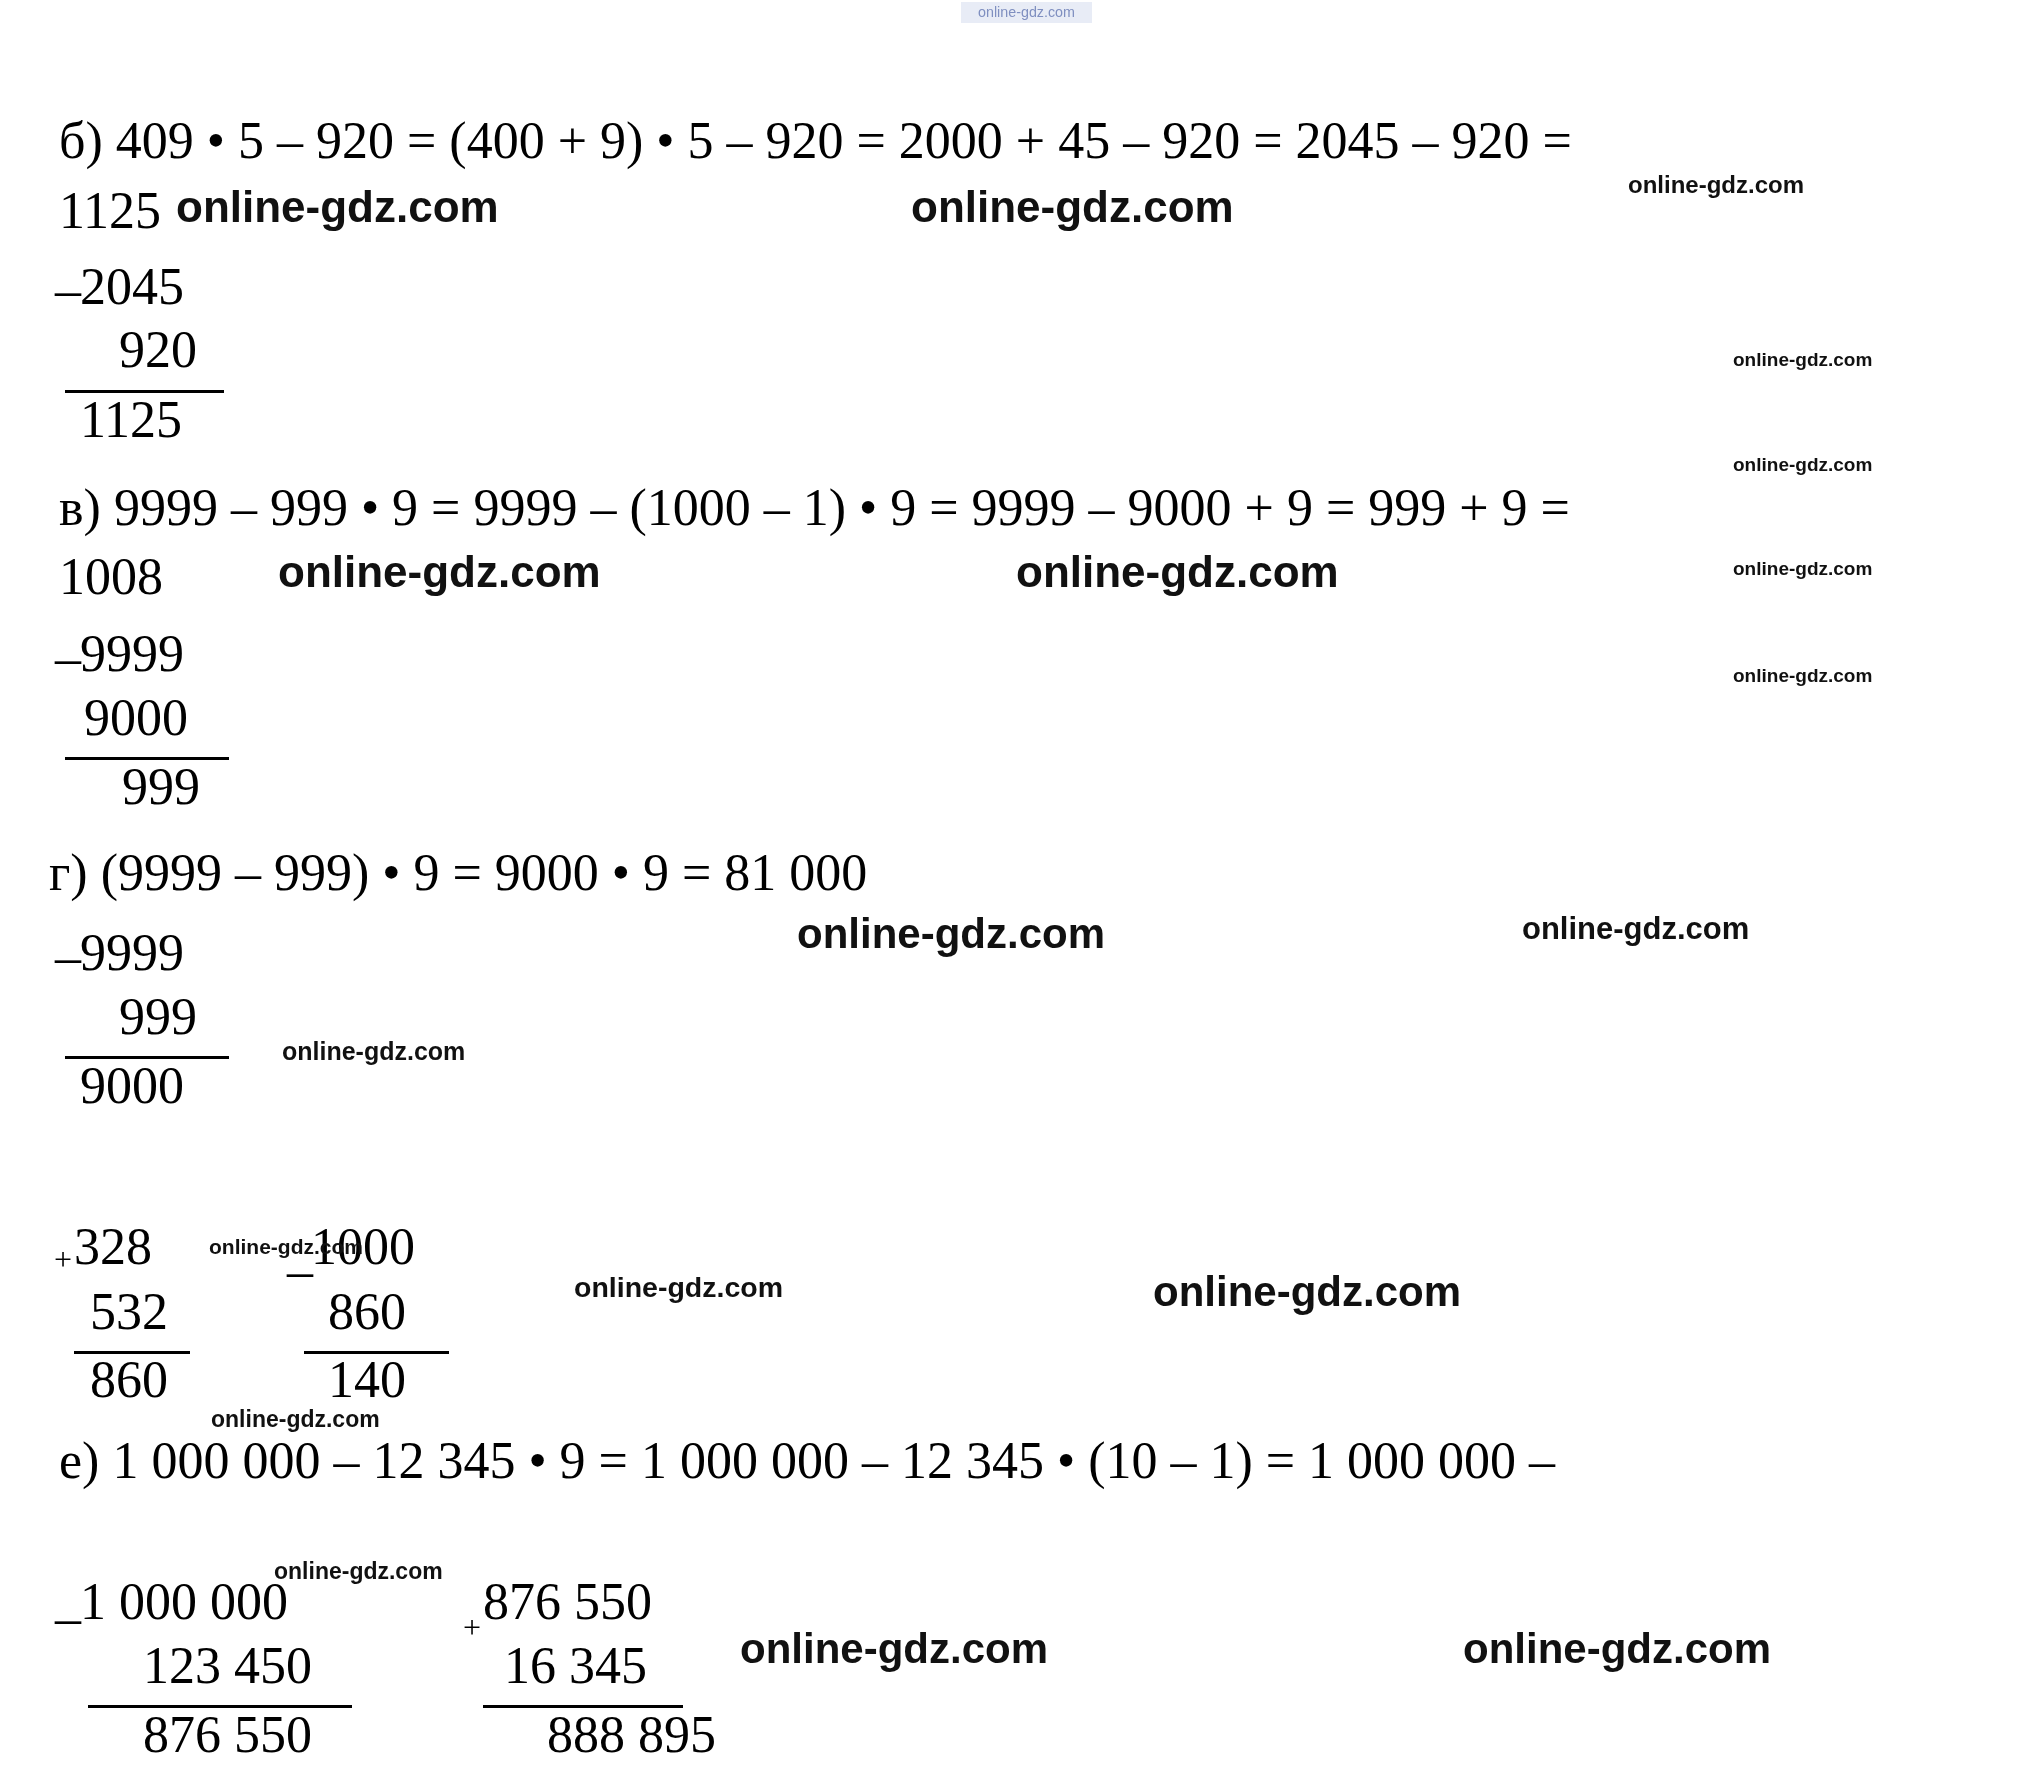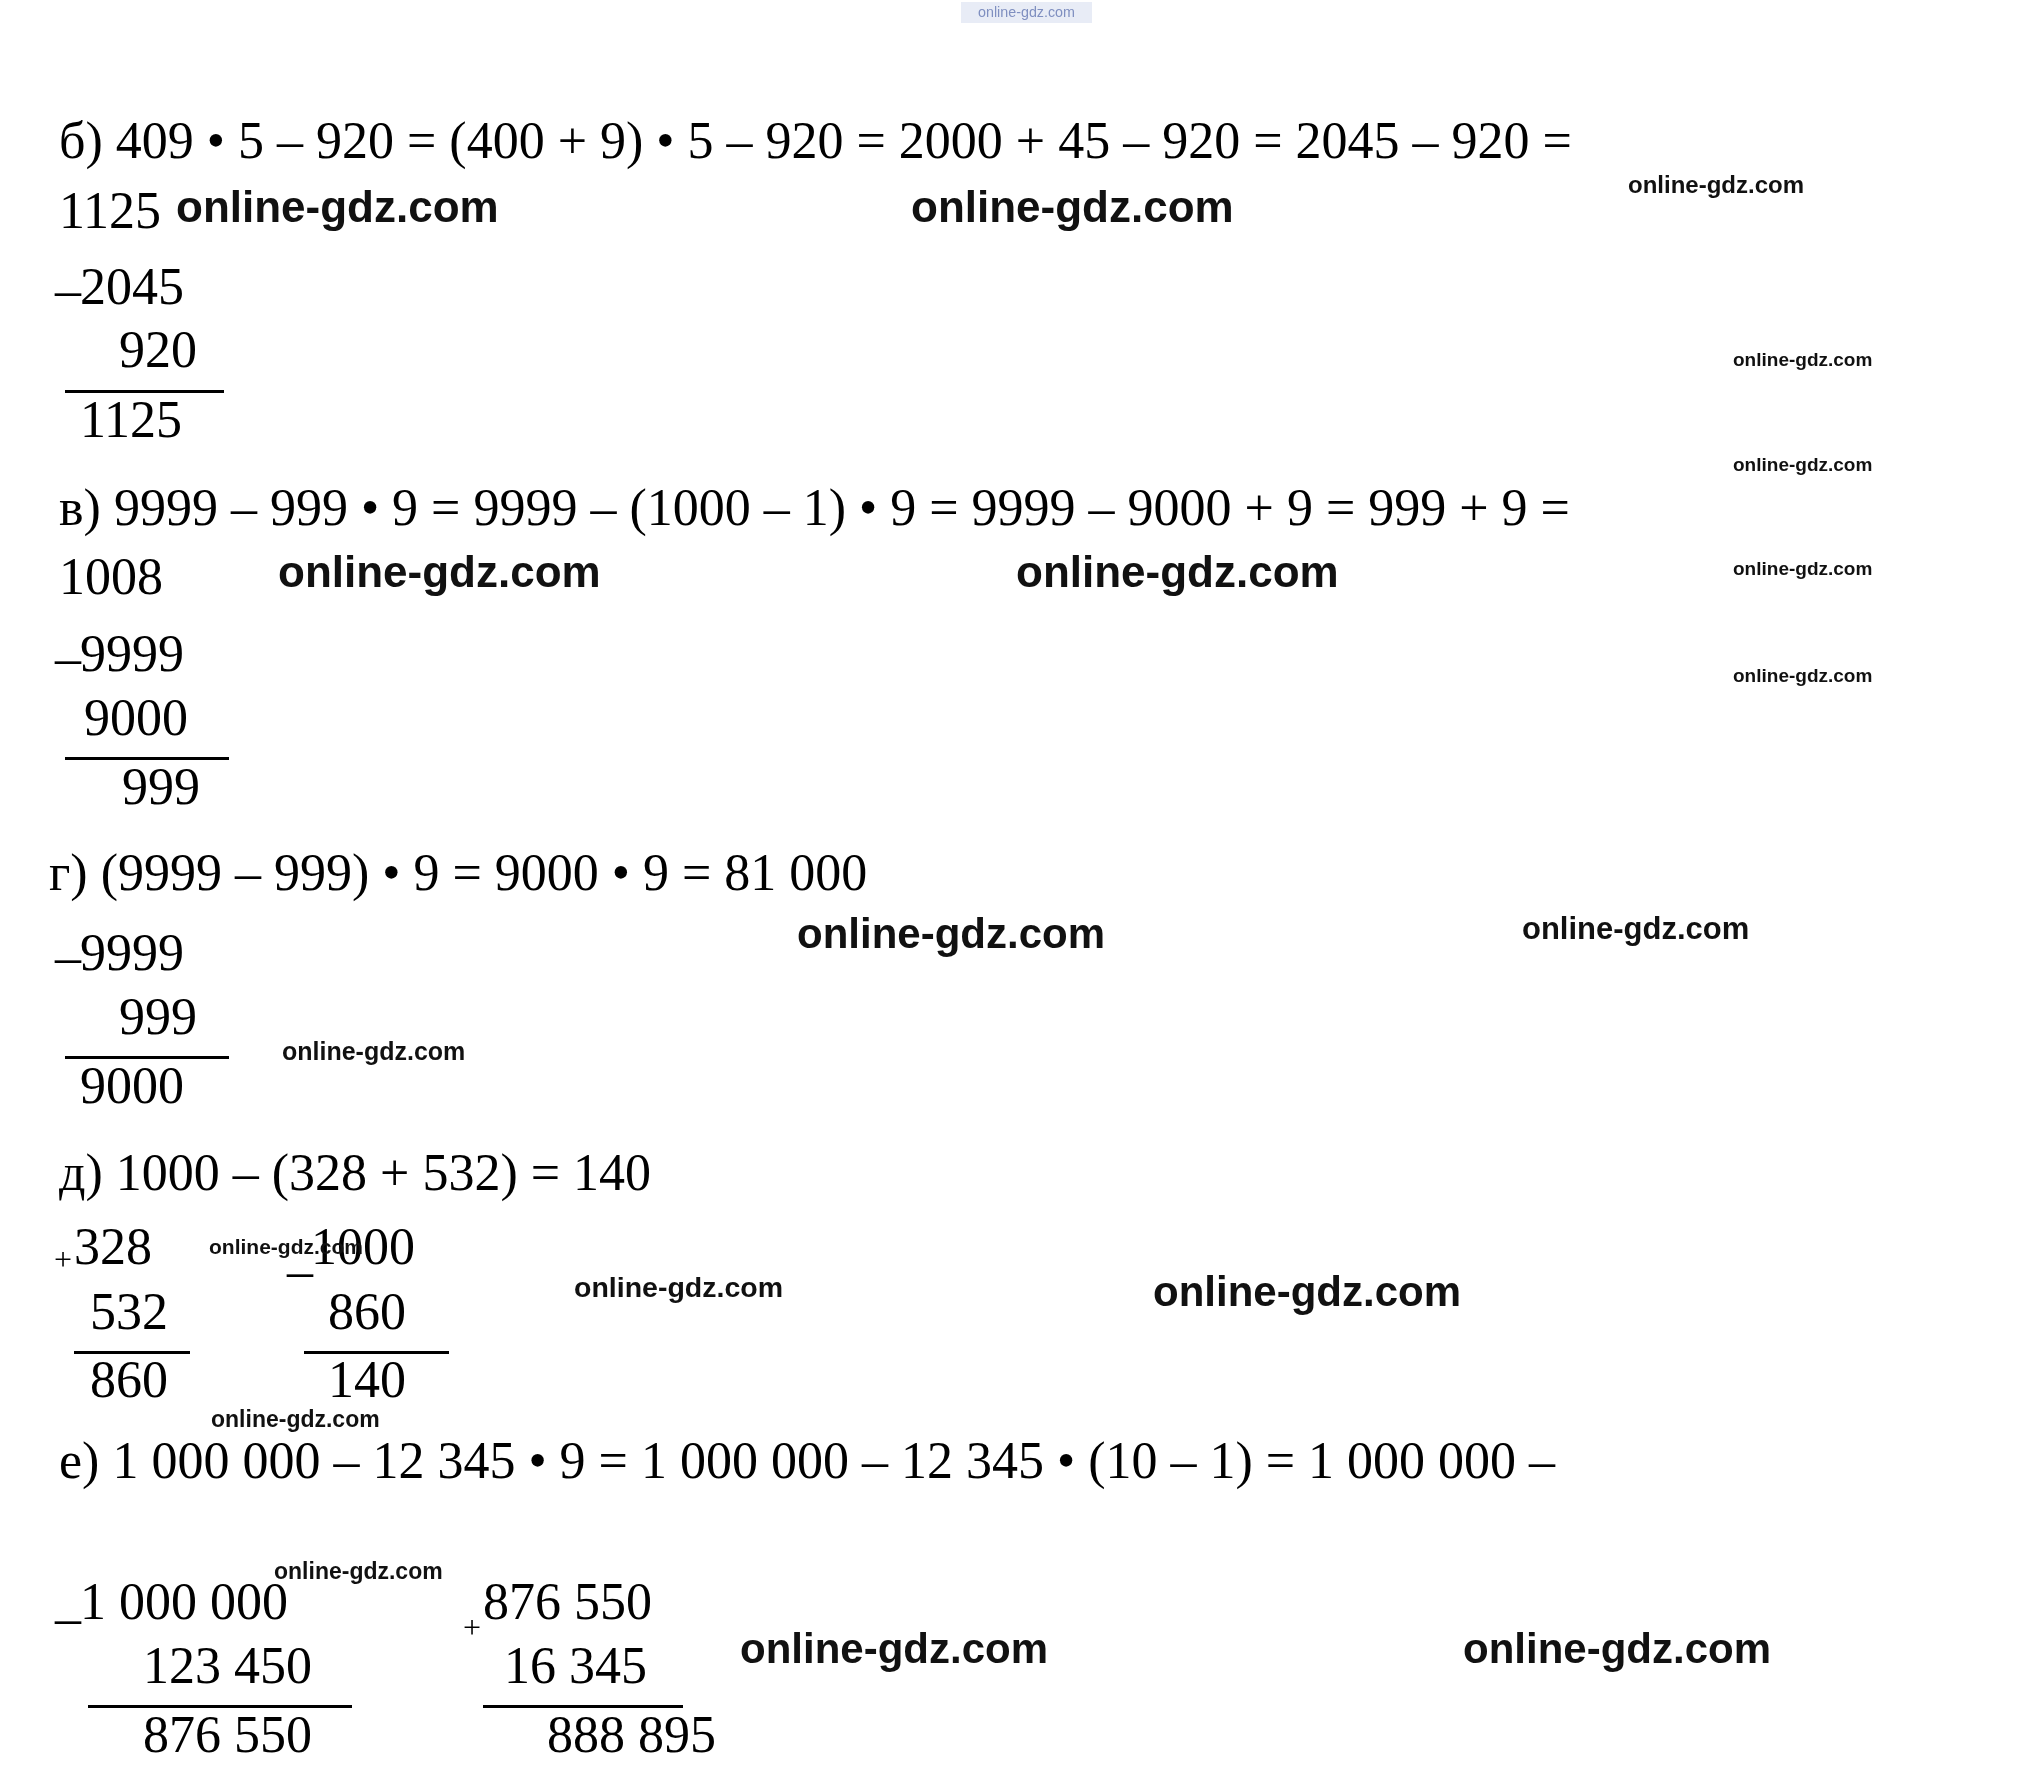--- a/index.html
+++ b/index.html
@@ -114,24 +114,20 @@
     <span>г)</span>
     <span>(9999 – 999) • 9 = 9000 • 9 = 81 000</span>
   </div>
 
   <div class="opsign" style="left:55px; top:927px;">–</div>
   <div class="col" style="left:80px; top:925px;">9999</div>
   <div class="col" style="left:119px; top:989px;">999</div>
   <div class="rule" style="left:65px; top:1056px; width:164px;"></div>
   <div class="col" style="left:80px; top:1058px;">9000</div>
 
-  <div class="line big" style="left:59px; top:1146px;">
-    <span>д)</span>
-    <span>1000 – (328 + 532) = 140</span>
-  </div>
 
   <div class="opsmall" style="left:54px; top:1241px;">+</div>
   <div class="col" style="left:74px; top:1219px;">328</div>
   <div class="col" style="left:90px; top:1284px;">532</div>
   <div class="rule" style="left:74px; top:1351px; width:116px;"></div>
   <div class="col" style="left:90px; top:1352px;">860</div>
 
   <div class="opsign" style="left:287px; top:1241px;">–</div>
   <div class="col" style="left:311px; top:1219px;">1000</div>
   <div class="col" style="left:328px; top:1284px;">860</div>

